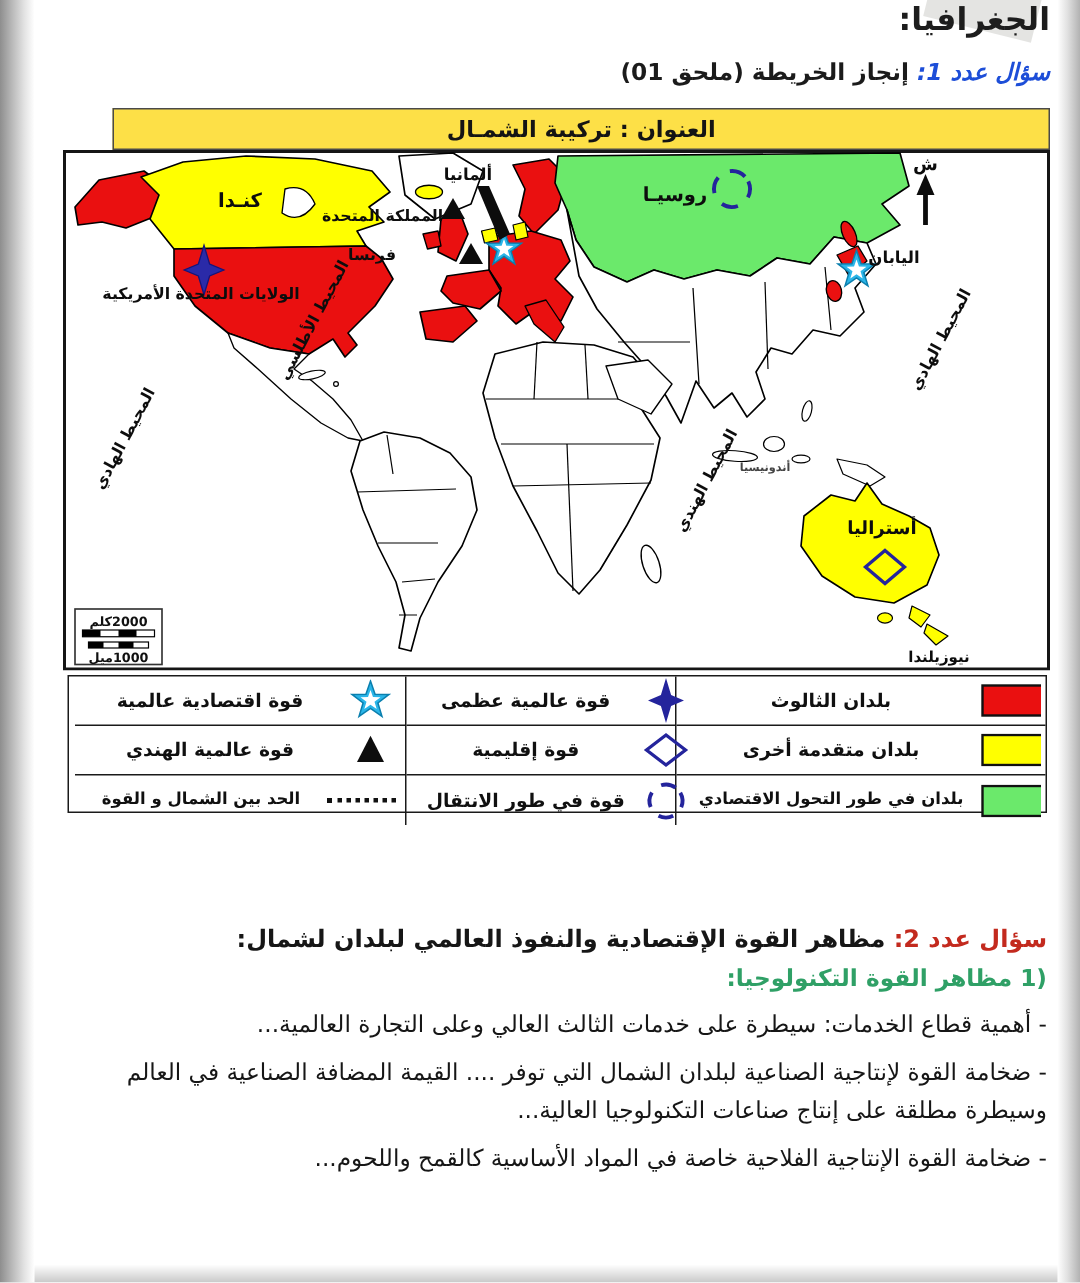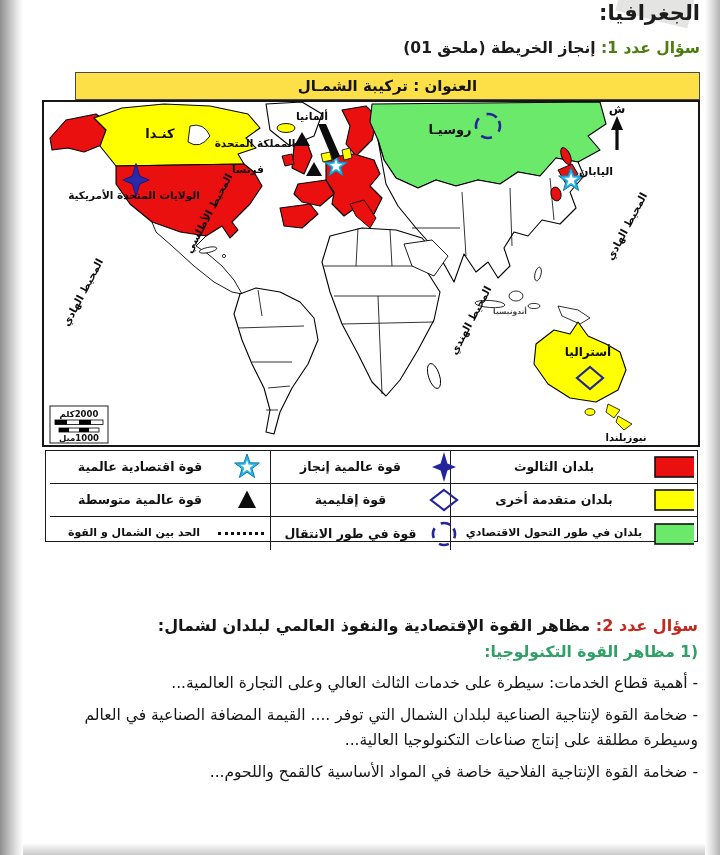--- a/index.html
+++ b/index.html
@@ -50,21 +50,21 @@
 
 <div class="edge-left"></div>
 <div class="edge-right"></div>
 <div class="edge-bottom"></div>
 <div class="corner-artifact"></div>
 
 <div class="content">
 
   <div class="subject-heading">الجغرافيا:</div>
 
-  <div class="q1-line"><span class="q1-label" style="color:#4d7c0f;" style-placeholder="سؤال عدد 1:">سؤال عدد 1:</span><span> إنجاز الخريطة (ملحق 01)</span></div>
+  <div class="q1-line"><span class="q1-label" style="color:#1d4ed8;font-style:italic;" style-placeholder="سؤال عدد 1:">سؤال عدد 1:</span><span> إنجاز الخريطة (ملحق 01)</span></div>
 
   <div class="title-box">
     <span>العنوان : تركيبة الشمـال</span>
   </div>
 
   <div class="map-frame">
     <svg width="658" height="347" viewBox="0 0 658 347">
 
       <rect x="1" y="1" width="656" height="345" fill="#ffffff" stroke="#161616" stroke-width="2"></rect>
 
@@ -219,21 +219,21 @@
       </div>
     </div>
 
     <div class="l-col l-col-powers">
       <div class="l-row">
         <span class="l-sym">
           <svg width="30" height="32" viewBox="-15 -16 30 32">
             <path d="M0,-15 L3.4,-3.6 L12,0 L3.4,3.6 L0,15 L-3.4,3.6 L-12,0 L-3.4,-3.6 Z" fill="#24249c"></path>
           </svg>
         </span>
-        <span class="l-label">قوة عالمية إنجاز</span>
+        <span class="l-label">قوة عالمية عظمى</span>
       </div>
       <div class="l-row">
         <span class="l-sym">
           <svg width="30" height="26" viewBox="-15 -13 30 26">
             <path d="M0,-10 L13,0 L0,10 L-13,0 Z" fill="none" stroke-width="2.2" stroke="#24249c"></path>
           </svg>
         </span>
         <span class="l-label">قوة إقليمية</span>
       </div>
       <div class="l-row">
@@ -255,21 +255,21 @@
           </svg>
         </span>
         <span class="l-label">قوة اقتصادية عالمية</span>
       </div>
       <div class="l-row">
         <span class="l-sym">
           <svg width="26" height="22" viewBox="-13 -11 26 22">
               <path d="M0,-9.5 L9,8 L-9,8 Z" fill="#0d0d0d"></path>
             </svg>
         </span>
-        <span class="l-label">قوة عالمية متوسطة</span>
+        <span class="l-label">قوة عالمية الهندي</span>
       </div>
       <div class="l-row">
         <span class="l-sym" style="width:52px;">
             <span class="dots"></span>
           </span>
         <span class="l-label small">الحد بين الشمال و القوة</span>
       </div>
     </div>
   </div>
 

